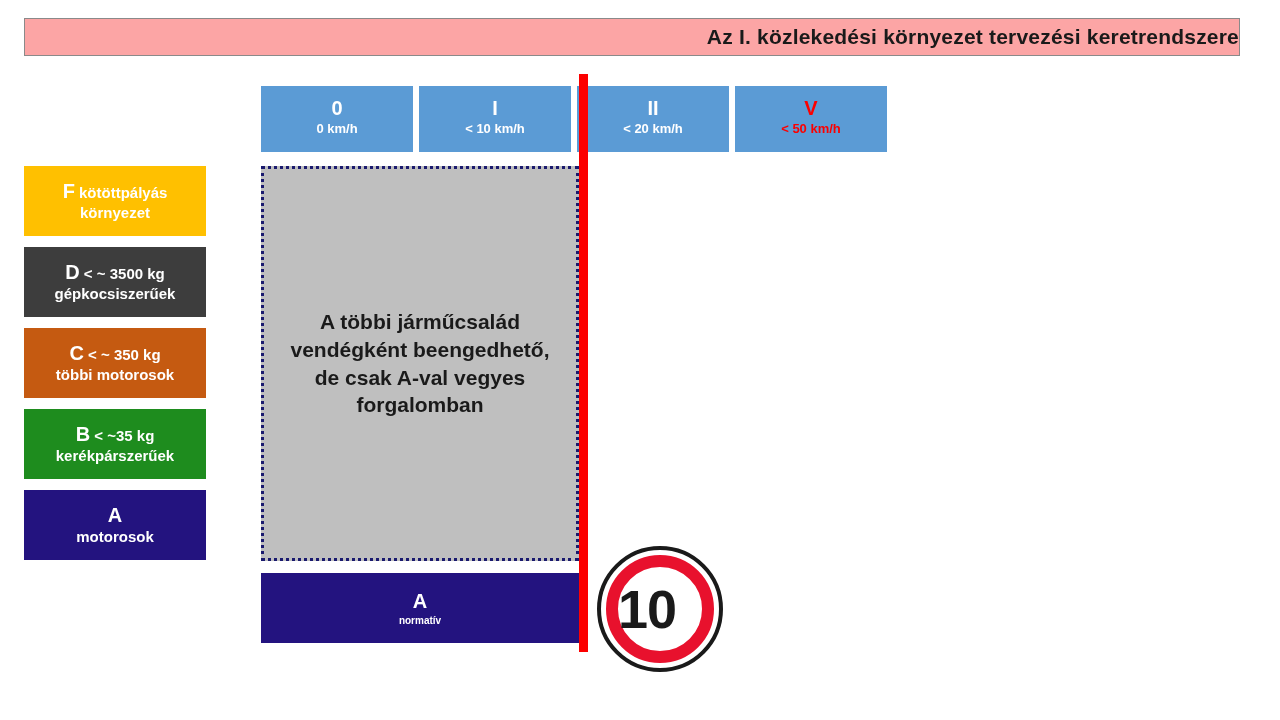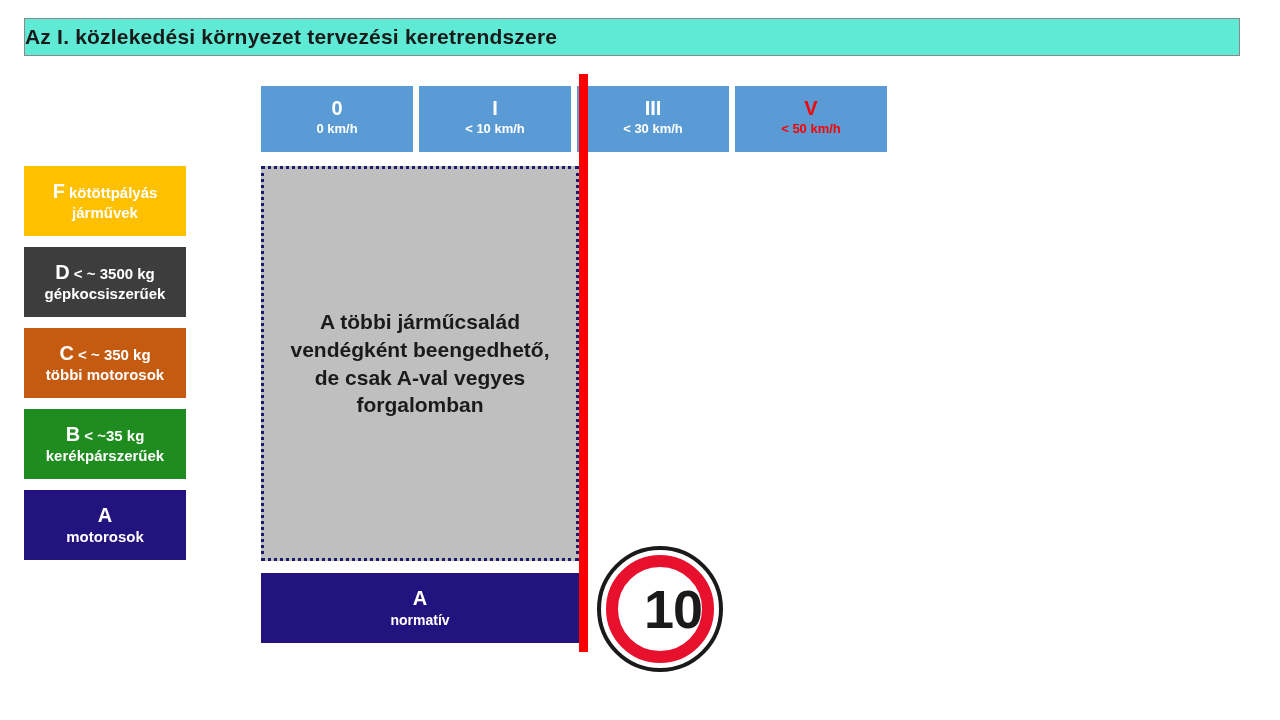--- a/index.html
+++ b/index.html
@@ -19,22 +19,22 @@
   #title-bar {
     position: absolute;
     left: 24px;
     top: 18px;
     width: 1216px;
     height: 38px;
     border: 1px solid #8a8a8a;
     box-sizing: border-box;
     display: flex;
     align-items: center;
-    justify-content: flex-start;
-    background: #5eead4;
+    justify-content: flex-end;
+    background: #fca5a5;
   }
   #title-bar .title-text {
     font-size: 21px;
     font-weight: bold;
     color: #1a1a1a;
     letter-spacing: 0.2px;
   }
 
   
   #speed-row {
@@ -81,21 +81,21 @@
   }
 
   
   #legend {
     position: absolute;
     left: 24px;
     top: 166px;
     width: 182px;
   }
   .legend-item {
-    width: 162px;
+    width: 182px;
     height: 70px;
     margin-bottom: 11px;
     box-sizing: border-box;
     display: flex;
     flex-direction: column;
     align-items: center;
     justify-content: center;
     color: #ffffff;
     text-align: center;
     line-height: 1.25;
@@ -134,21 +134,21 @@
     height: 70px;
     background: #23137f;
     display: flex;
     flex-direction: column;
     align-items: center;
     justify-content: center;
     color: #ffffff;
     text-align: center;
   }
   #normative-cell .line1 { font-size: 20px; font-weight: bold; line-height: 1.25; }
-  #normative-cell .line2 { font-size: 14px; font-weight: bold; line-height: 1.3; }
+  #normative-cell .line2 { font-size: 10px; font-weight: bold; line-height: 1.3; }
 
   
   #speed-sign {
     position: absolute;
     left: 597px;
     top: 546px;
     width: 126px;
     height: 126px;
     border-radius: 50%;
     background: #ffffff;
@@ -160,21 +160,21 @@
   }
   #speed-sign .ring {
     width: 108px;
     height: 108px;
     border-radius: 50%;
     border: 12px solid #e8112d;
     box-sizing: border-box;
     background: #ffffff;
     display: flex;
     align-items: center;
-    justify-content: flex-end;
+    justify-content: flex-start;
   }
   #speed-sign .sign-value {
     font-size: 54px;
     font-weight: bold;
     color: #1a1a1a;
     line-height: 1;
     letter-spacing: -1px;
   }
 </style>
 </head>
@@ -187,35 +187,35 @@
 <div id="speed-row">
     <div class="speed-cell blue">
       <div class="roman">0</div>
       <div class="speed">0 km/h</div>
     </div>
     <div class="speed-cell blue">
       <div class="roman">I</div>
       <div class="speed">&lt; 10 km/h</div>
     </div>
     <div class="speed-cell blue">
-      <div class="roman">III</div>
-      <div class="speed">&lt; 30 km/h</div>
+      <div class="roman">II</div>
+      <div class="speed">&lt; 20 km/h</div>
     </div>
     <div class="speed-cell blue accent">
       <div class="roman">V</div>
       <div class="speed">&lt; 50 km/h</div>
     </div>
   </div>
 
 <div id="red-divider" style="background: rgb(252, 0, 0);"></div>
 
 <div id="legend">
     <div class="legend-item" style="background: rgb(255, 192, 0);">
       <div class="line1"><span class="big">F</span> <span>kötöttpályás</span></div>
-      <div class="line2">járművek</div>
+      <div class="line2">környezet</div>
     </div>
     <div class="legend-item" style="background: rgb(61, 61, 61);">
       <div class="line1"><span class="big">D</span> <span>&lt; ~ 3500 kg</span></div>
       <div class="line2">gépkocsiszerűek</div>
     </div>
     <div class="legend-item" style="background: rgb(197, 90, 17);">
       <div class="line1"><span class="big">C</span> <span>&lt; ~ 350 kg</span></div>
       <div class="line2">többi motorosok</div>
     </div>
     <div class="legend-item" style="background: rgb(30, 140, 30);">

